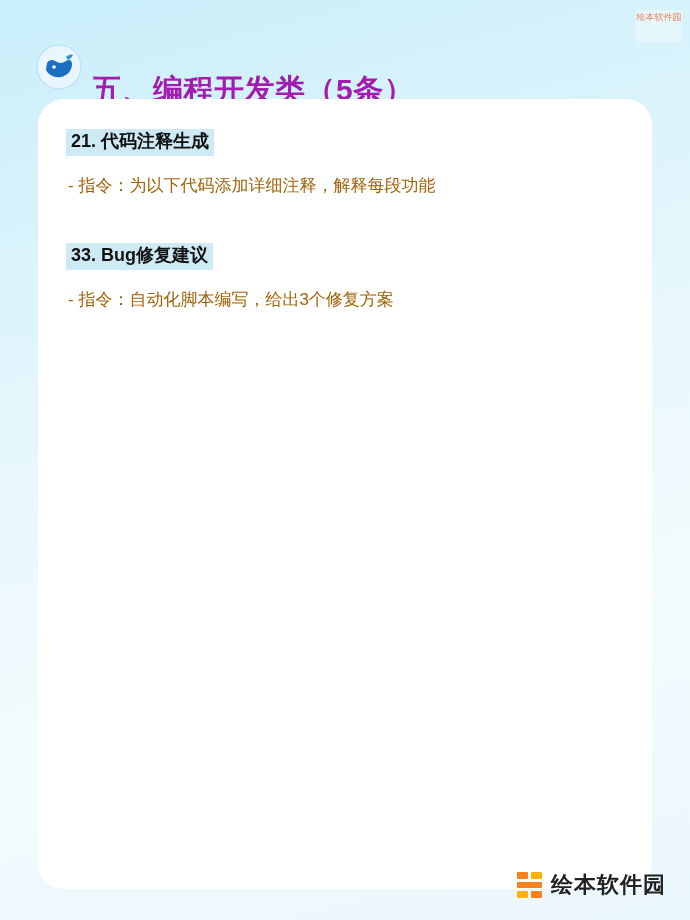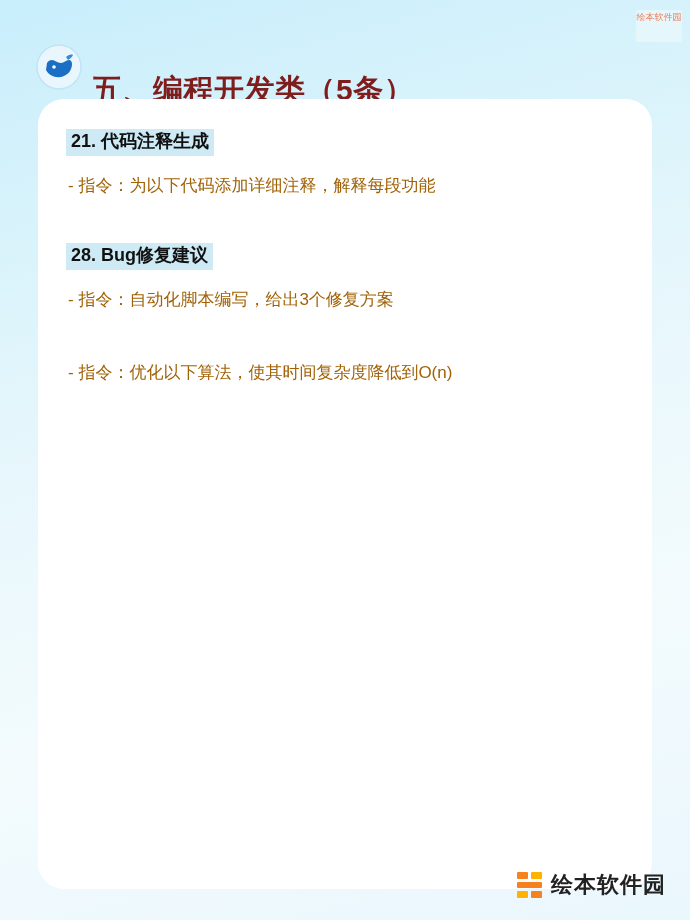--- a/index.html
+++ b/index.html
@@ -41,21 +41,21 @@
   .whale-icon {
     width: 46px;
     height: 46px;
     flex: 0 0 46px;
     margin-right: 10px;
     position: relative;
   }
   .header-title {
     font-size: 30px;
     font-weight: bold;
-    color: #7f1d1d;
+    color: #a21caf;
     letter-spacing: 0.5px;
     white-space: nowrap;
     margin-top: 48px;
   }
 
   .card {
     position: absolute;
     left: 38px;
     top: 99px;
     width: 614px;
@@ -143,27 +143,26 @@
 </div>
 
 <div class="card">
 
   <div class="entry">
     <div class="entry-title">21. 代码注释生成</div>
     <div class="entry-body gap-lg">- 指令：为以下代码添加详细注释，解释每段功能</div>
   </div>
 
   <div class="entry">
-    <div class="entry-title">28. Bug修复建议</div>
+    <div class="entry-title">33. Bug修复建议</div>
     <div class="entry-body gap-lg">- 指令：自动化脚本编写，给出3个修复方案</div>
   </div>
 
 
   <div class="entry">
-    <div class="entry-body gap-lg">- 指令：优化以下算法，使其时间复杂度降低到O(n)</div>
   </div>
 
 
 </div>
 
 <div class="footer-brand">
   <div class="brand-mark">
     <i class="b1"></i>
       <i class="b2"></i>
       <i class="b3"></i>

